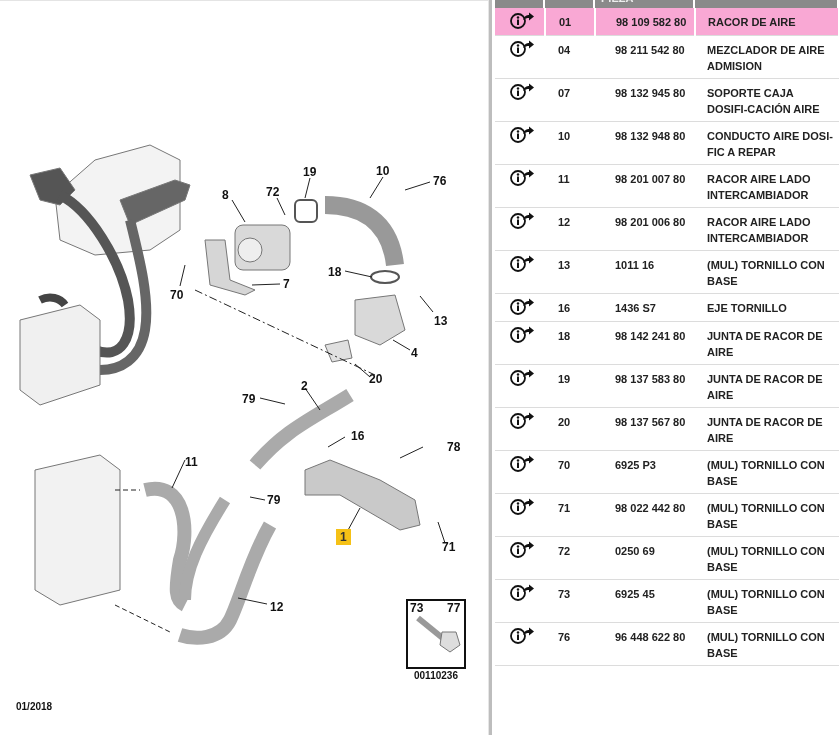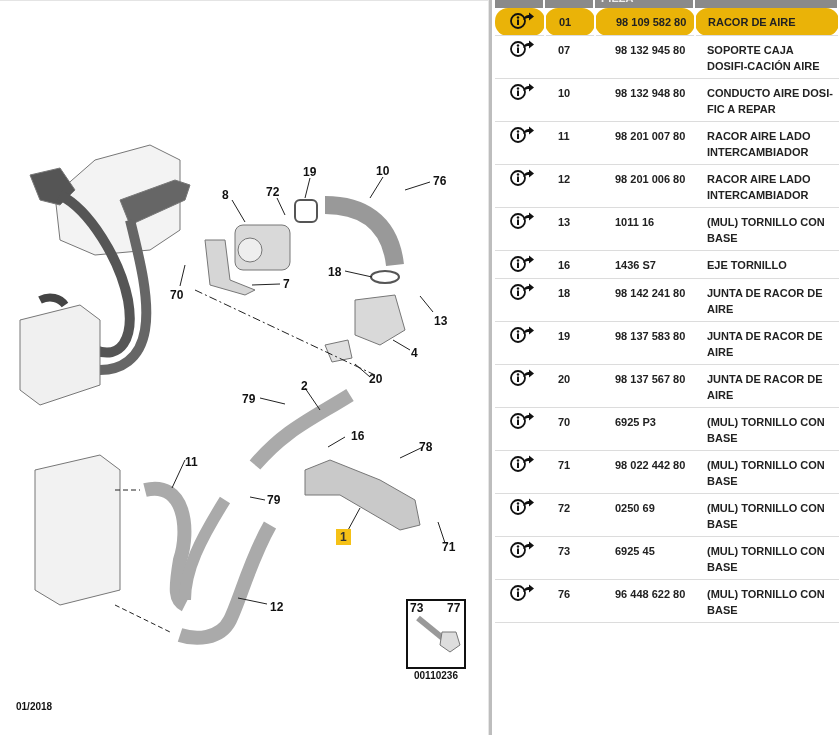--- a/index.html
+++ b/index.html
@@ -12,21 +12,21 @@
   #divider { position: absolute; left: 488px; top: 0; width: 4px; height: 735px; background: #bdbdbd; border-left: 1px solid #e6e6e6; box-sizing: border-box; }
   #parts { position: absolute; left: 495px; top: 0; width: 344px; height: 735px; overflow: hidden; }
   .hdr { position: absolute; left: 0; top: 0; height: 8px; width: 344px; display: flex; }
   .hdr div { background: #8a8a8a; height: 8px; border-right: 2px solid #fff; box-sizing: border-box; position: relative; overflow: hidden; }
   .hdr .h3 span { position: absolute; left: 6px; top: -8px; color: #eee; font-size: 11px; font-weight: bold; }
   .c1 { width: 50px; } .c2 { width: 50px; } .c3 { width: 100px; } .c4 { width: 144px; }
   table { position: absolute; top: 8px; left: 0; width: 344px; border-collapse: collapse; table-layout: fixed; }
   td { vertical-align: top; padding: 6px 0 0 0; font-size: 11px; font-weight: bold; color: #222; border-bottom: 1px solid #dcdcdc; line-height: 16px; }
   tr.single td { height: 21px; }
   tr.double td { height: 36px; }
-  tr.sel td { background: #eab308; border-right: 2px solid #fff; border-radius: 13px; }
+  tr.sel td { background: #f9a8d4; border-right: 2px solid #fff; }
   td.ic { padding-left: 14px; padding-top: 3px; }
   td.ref { padding-left: 13px; }
   td.pn { padding-left: 20px; }
   td.ds { padding-left: 12px; padding-right: 4px; margin-left: 38px; }
   .info { display: inline-block; width: 26px; height: 18px; }
 </style>
 </head>
 <body>
 
 <div id="diagram">
@@ -107,21 +107,21 @@
   <span class="callout" style="left:433px;top:174px">76</span>
   <span class="callout" style="left:328px;top:265px">18</span>
   <span class="callout" style="left:283px;top:277px">7</span>
   <span class="callout" style="left:170px;top:288px">70</span>
   <span class="callout" style="left:434px;top:314px">13</span>
   <span class="callout" style="left:411px;top:346px">4</span>
   <span class="callout" style="left:369px;top:372px">20</span>
   <span class="callout" style="left:242px;top:392px">79</span>
   <span class="callout" style="left:301px;top:379px">2</span>
   <span class="callout" style="left:351px;top:429px">16</span>
-  <span class="callout" style="left:419px;top:440px">78</span>
+  <span class="callout" style="left:447px;top:440px">78</span>
   <span class="callout" style="left:185px;top:455px">11</span>
   <span class="callout" style="left:267px;top:493px">79</span>
   <span class="callout hl" style="left:336px;top:529px">1</span>
   <span class="callout" style="left:442px;top:540px">71</span>
   <span class="callout" style="left:270px;top:600px">12</span>
 
   <span class="callout" style="left:410px;top:601px">73</span>
   <span class="callout" style="left:447px;top:601px">77</span>
 
   <span class="foot" style="left:16px;top:701px">01/2018</span>
@@ -162,20 +162,33 @@
   </tr>
         <tr class="double">
     <td class="ic">
       <svg class="info" viewBox="0 0 26 18">
         <circle cx="9" cy="10" r="7" fill="none" stroke="#111" stroke-width="1.8"></circle>
         <circle cx="9" cy="6.5" r="1.2" fill="#111"></circle>
         <rect x="8" y="8.5" width="2" height="5.5" fill="#111"></rect>
         <path d="M14 9 C15 5 18 4 20 4 L20 1.5 L25 5.5 L20 9.5 L20 7 C18 7 16 7.5 14 9 Z" fill="#111"></path>
       </svg>
     </td>
+    <td class="ref">04</td>
+    <td class="pn">98 211 542 80</td>
+    <td class="ds">MEZCLADOR DE AIRE ADMISION</td>
+  </tr>
+        <tr class="double">
+    <td class="ic">
+      <svg class="info" viewBox="0 0 26 18">
+        <circle cx="9" cy="10" r="7" fill="none" stroke="#111" stroke-width="1.8"></circle>
+        <circle cx="9" cy="6.5" r="1.2" fill="#111"></circle>
+        <rect x="8" y="8.5" width="2" height="5.5" fill="#111"></rect>
+        <path d="M14 9 C15 5 18 4 20 4 L20 1.5 L25 5.5 L20 9.5 L20 7 C18 7 16 7.5 14 9 Z" fill="#111"></path>
+      </svg>
+    </td>
     <td class="ref">07</td>
     <td class="pn">98 132 945 80</td>
     <td class="ds">SOPORTE CAJA DOSIFI-CACIÓN AIRE</td>
   </tr>
         <tr class="double">
     <td class="ic">
       <svg class="info" viewBox="0 0 26 18">
         <circle cx="9" cy="10" r="7" fill="none" stroke="#111" stroke-width="1.8"></circle>
         <circle cx="9" cy="6.5" r="1.2" fill="#111"></circle>
         <rect x="8" y="8.5" width="2" height="5.5" fill="#111"></rect>

